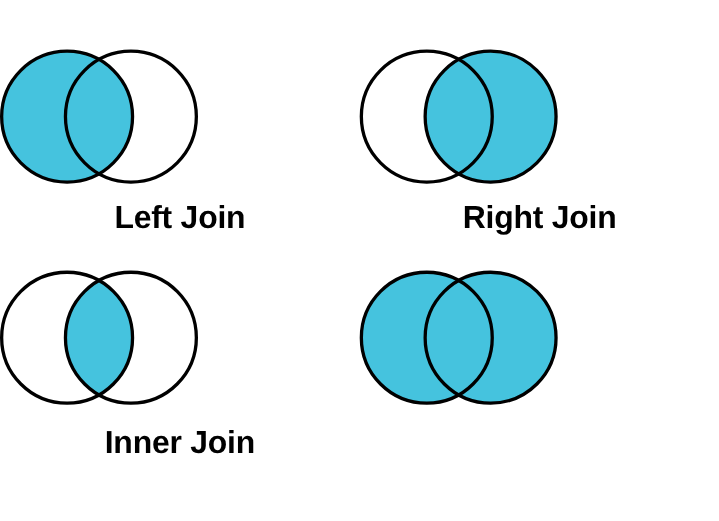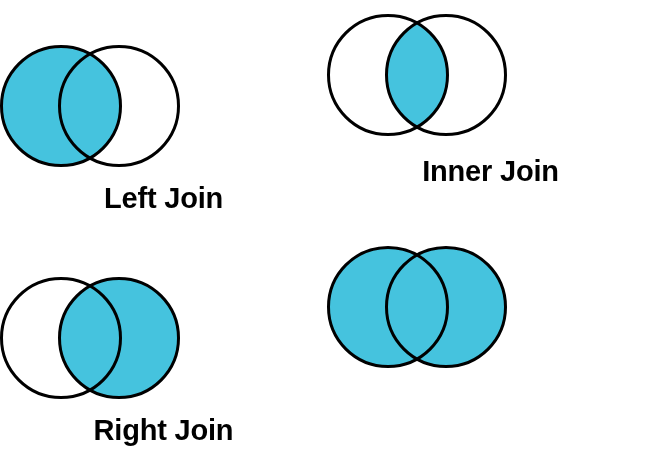--- a/index.html
+++ b/index.html
@@ -95,41 +95,20 @@
             <circle cx="119" cy="66" r="59.5" fill="#45c3de"></circle>
           </g>
 
           <circle cx="61" cy="66" r="59.5" fill="none" stroke="#000000" stroke-width="3"></circle>
           <circle cx="119" cy="66" r="59.5" fill="none" stroke="#000000" stroke-width="3"></circle>
         </svg>
       </div>
       <div class="venn-label">Left Join</div>
     </div>
 
-    <div class="venn-cell row-two">
-      <div class="venn-figure">
-        <svg class="venn-svg" viewBox="0 0 210 132">
-          <defs>
-            <clipPath id="clip-left-3">
-              <circle cx="61" cy="66" r="59.5"></circle>
-            </clipPath>
-          </defs>
-          <circle cx="61" cy="66" r="59.5" fill="#ffffff"></circle>
-          <circle cx="119" cy="66" r="59.5" fill="#ffffff"></circle>
-
-          <g clip-path="url(#clip-left-3)">
-            <circle cx="119" cy="66" r="59.5" fill="#45c3de"></circle>
-          </g>
-          <circle cx="61" cy="66" r="59.5" fill="none" stroke="#000000" stroke-width="3"></circle>
-          <circle cx="119" cy="66" r="59.5" fill="none" stroke="#000000" stroke-width="3"></circle>
-        </svg>
-      </div>
-      <div class="venn-label">Inner Join</div>
-    </div>
-
     <div class="venn-cell row-one">
       <div class="venn-figure">
         <svg class="venn-svg" viewBox="0 0 210 132">
           <defs>
             <clipPath id="clip-left-2">
               <circle cx="61" cy="66" r="59.5"></circle>
             </clipPath>
           </defs>
 
           <circle cx="61" cy="66" r="59.5" fill="#ffffff"></circle>
@@ -142,20 +121,41 @@
           <circle cx="61" cy="66" r="59.5" fill="none" stroke="#000000" stroke-width="3"></circle>
           <circle cx="119" cy="66" r="59.5" fill="none" stroke="#000000" stroke-width="3"></circle>
         </svg>
       </div>
       <div class="venn-label">Right Join</div>
     </div>
 
     <div class="venn-cell row-two">
       <div class="venn-figure">
         <svg class="venn-svg" viewBox="0 0 210 132">
+          <defs>
+            <clipPath id="clip-left-3">
+              <circle cx="61" cy="66" r="59.5"></circle>
+            </clipPath>
+          </defs>
+          <circle cx="61" cy="66" r="59.5" fill="#ffffff"></circle>
+          <circle cx="119" cy="66" r="59.5" fill="#ffffff"></circle>
+
+          <g clip-path="url(#clip-left-3)">
+            <circle cx="119" cy="66" r="59.5" fill="#45c3de"></circle>
+          </g>
+          <circle cx="61" cy="66" r="59.5" fill="none" stroke="#000000" stroke-width="3"></circle>
+          <circle cx="119" cy="66" r="59.5" fill="none" stroke="#000000" stroke-width="3"></circle>
+        </svg>
+      </div>
+      <div class="venn-label">Inner Join</div>
+    </div>
+
+    <div class="venn-cell row-two">
+      <div class="venn-figure">
+        <svg class="venn-svg" viewBox="0 0 210 132">
           <circle cx="61" cy="66" r="59.5" fill="#45c3de"></circle>
           <circle cx="119" cy="66" r="59.5" fill="#45c3de"></circle>
           <circle cx="61" cy="66" r="59.5" fill="none" stroke="#000000" stroke-width="3"></circle>
           <circle cx="119" cy="66" r="59.5" fill="none" stroke="#000000" stroke-width="3"></circle>
         </svg>
       </div>
     </div>
 
   </div>
 </div>

